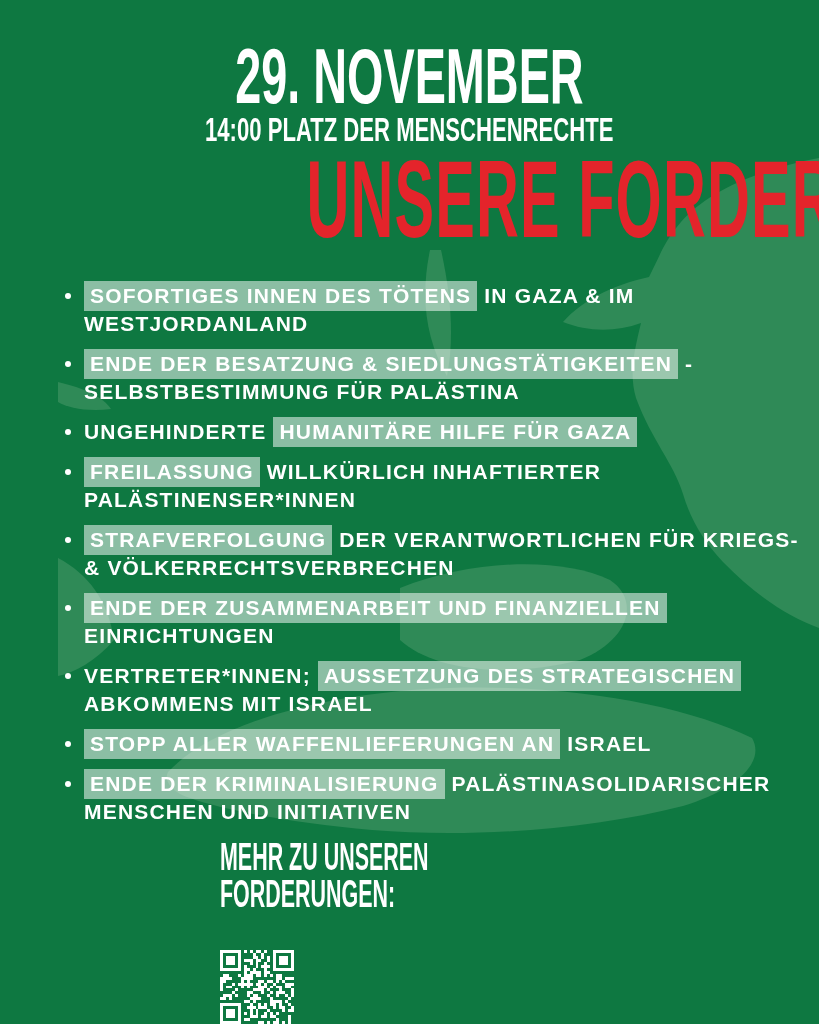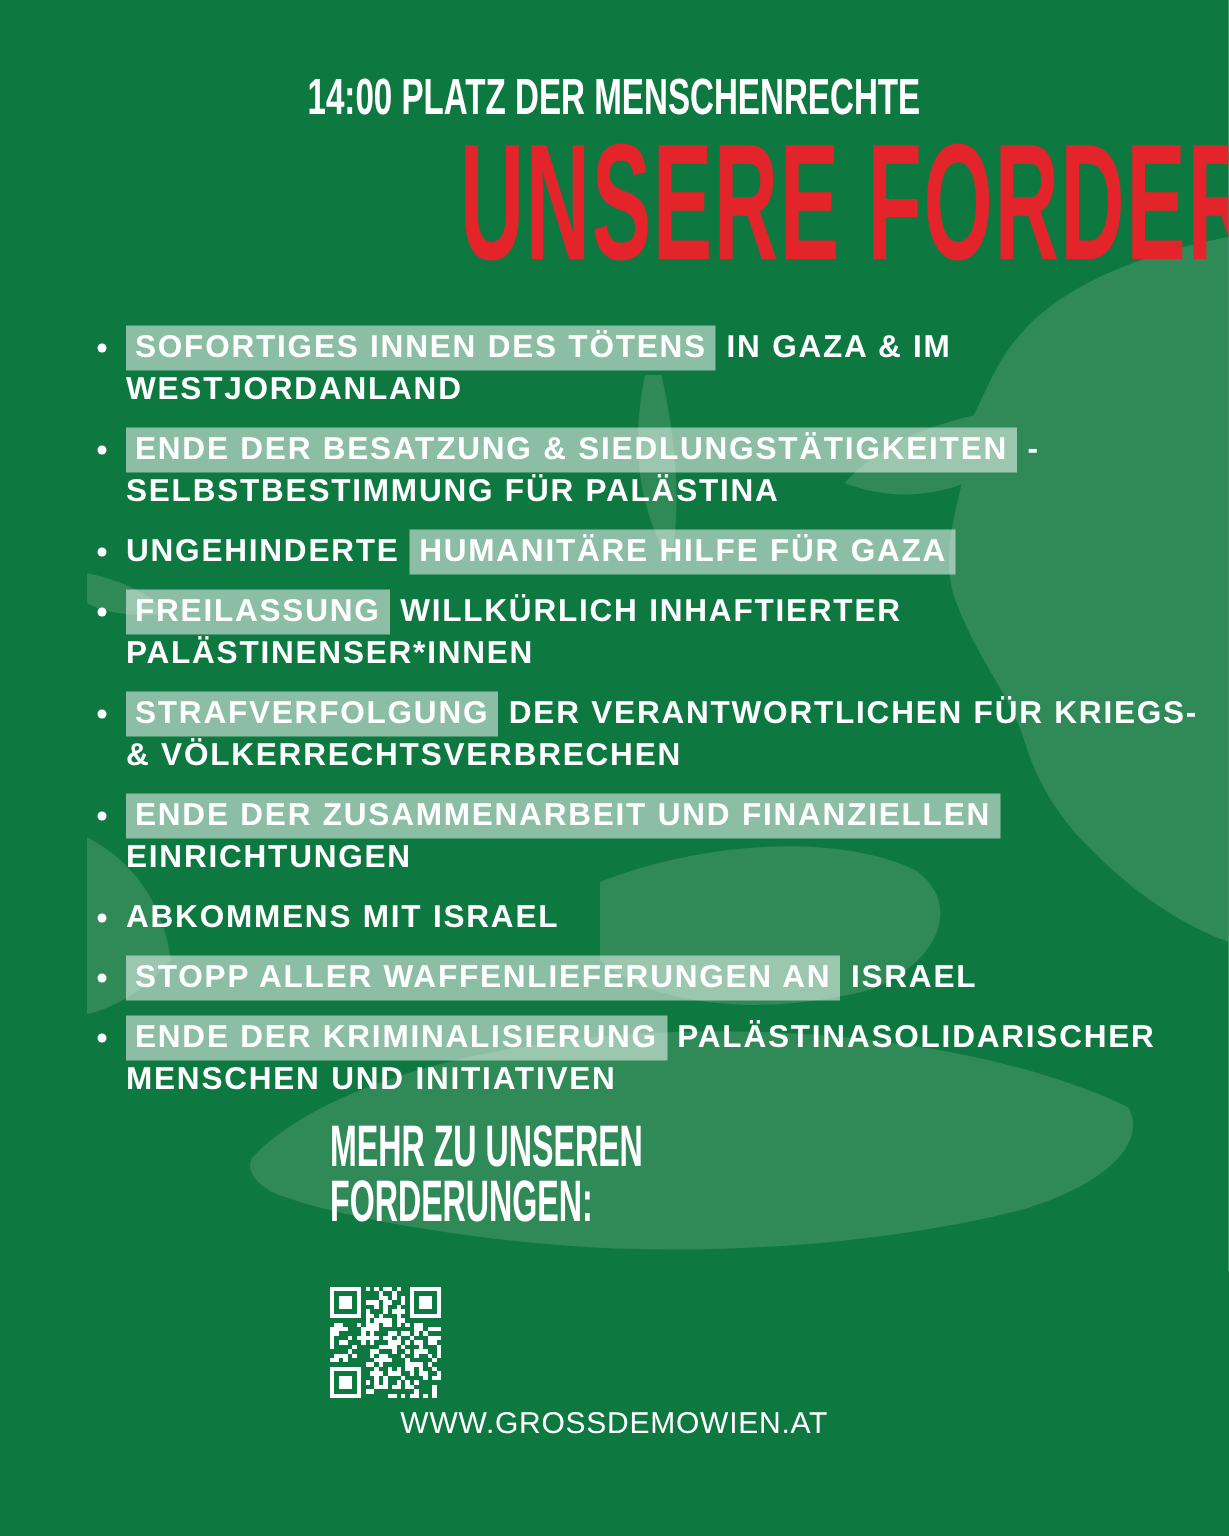--- a/index.html
+++ b/index.html
@@ -100,20 +100,23 @@
       <path d="M400 588 C470 560 560 556 610 580 C640 600 630 640 580 660
                C500 680 430 668 400 640 Z"></path>
       <path d="M430 250 C420 298 426 340 447 376 C455 336 450 290 441 250 Z"></path>
       <path d="M58 382 C84 388 103 397 111 409 C88 412 68 408 58 402 Z"></path>
       <path d="M58 558 C88 574 108 600 114 640 C96 661 74 673 58 676 Z"></path>
     </g>
   </svg>
 
   <div class="content">
 
+    <div class="date-line">
+      <span class="cond">29. NOVEMBER</span>
+    </div>
 
     <div class="timeplace-line">
       <span class="cond">14:00 PLATZ DER MENSCHENRECHTE</span>
     </div>
 
     <div class="big-title">
       <span class="cond">UNSERE FORDERUNGEN</span>
     </div>
 
     <ul class="demands">
@@ -134,20 +137,21 @@
         </li>
         <li>
           <div class="line"><span class="hl">STRAFVERFOLGUNG</span><span> DER VERANTWORTLICHEN FÜR KRIEGS-</span></div>
           <div class="line"><span>&amp; VÖLKERRECHTSVERBRECHEN</span></div>
         </li>
         <li>
           <div class="line"><span class="hl">ENDE DER ZUSAMMENARBEIT UND FINANZIELLEN</span></div>
           <div class="line"><span>EINRICHTUNGEN</span></div>
         </li>
         <li>
+          <div class="line"><span>VERTRETER*INNEN; </span><span class="hl">AUSSETZUNG DES STRATEGISCHEN</span></div>
           <div class="line"><span>ABKOMMENS MIT ISRAEL</span></div>
         </li>
         <li>
           <div class="line"><span class="hl">STOPP ALLER WAFFENLIEFERUNGEN AN</span><span> ISRAEL</span></div>
         </li>
         <li>
           <div class="line"><span class="hl">ENDE DER KRIMINALISIERUNG</span><span> PALÄSTINASOLIDARISCHER</span></div>
           <div class="line"><span>MENSCHEN UND INITIATIVEN</span></div>
         </li>
       </ul>

